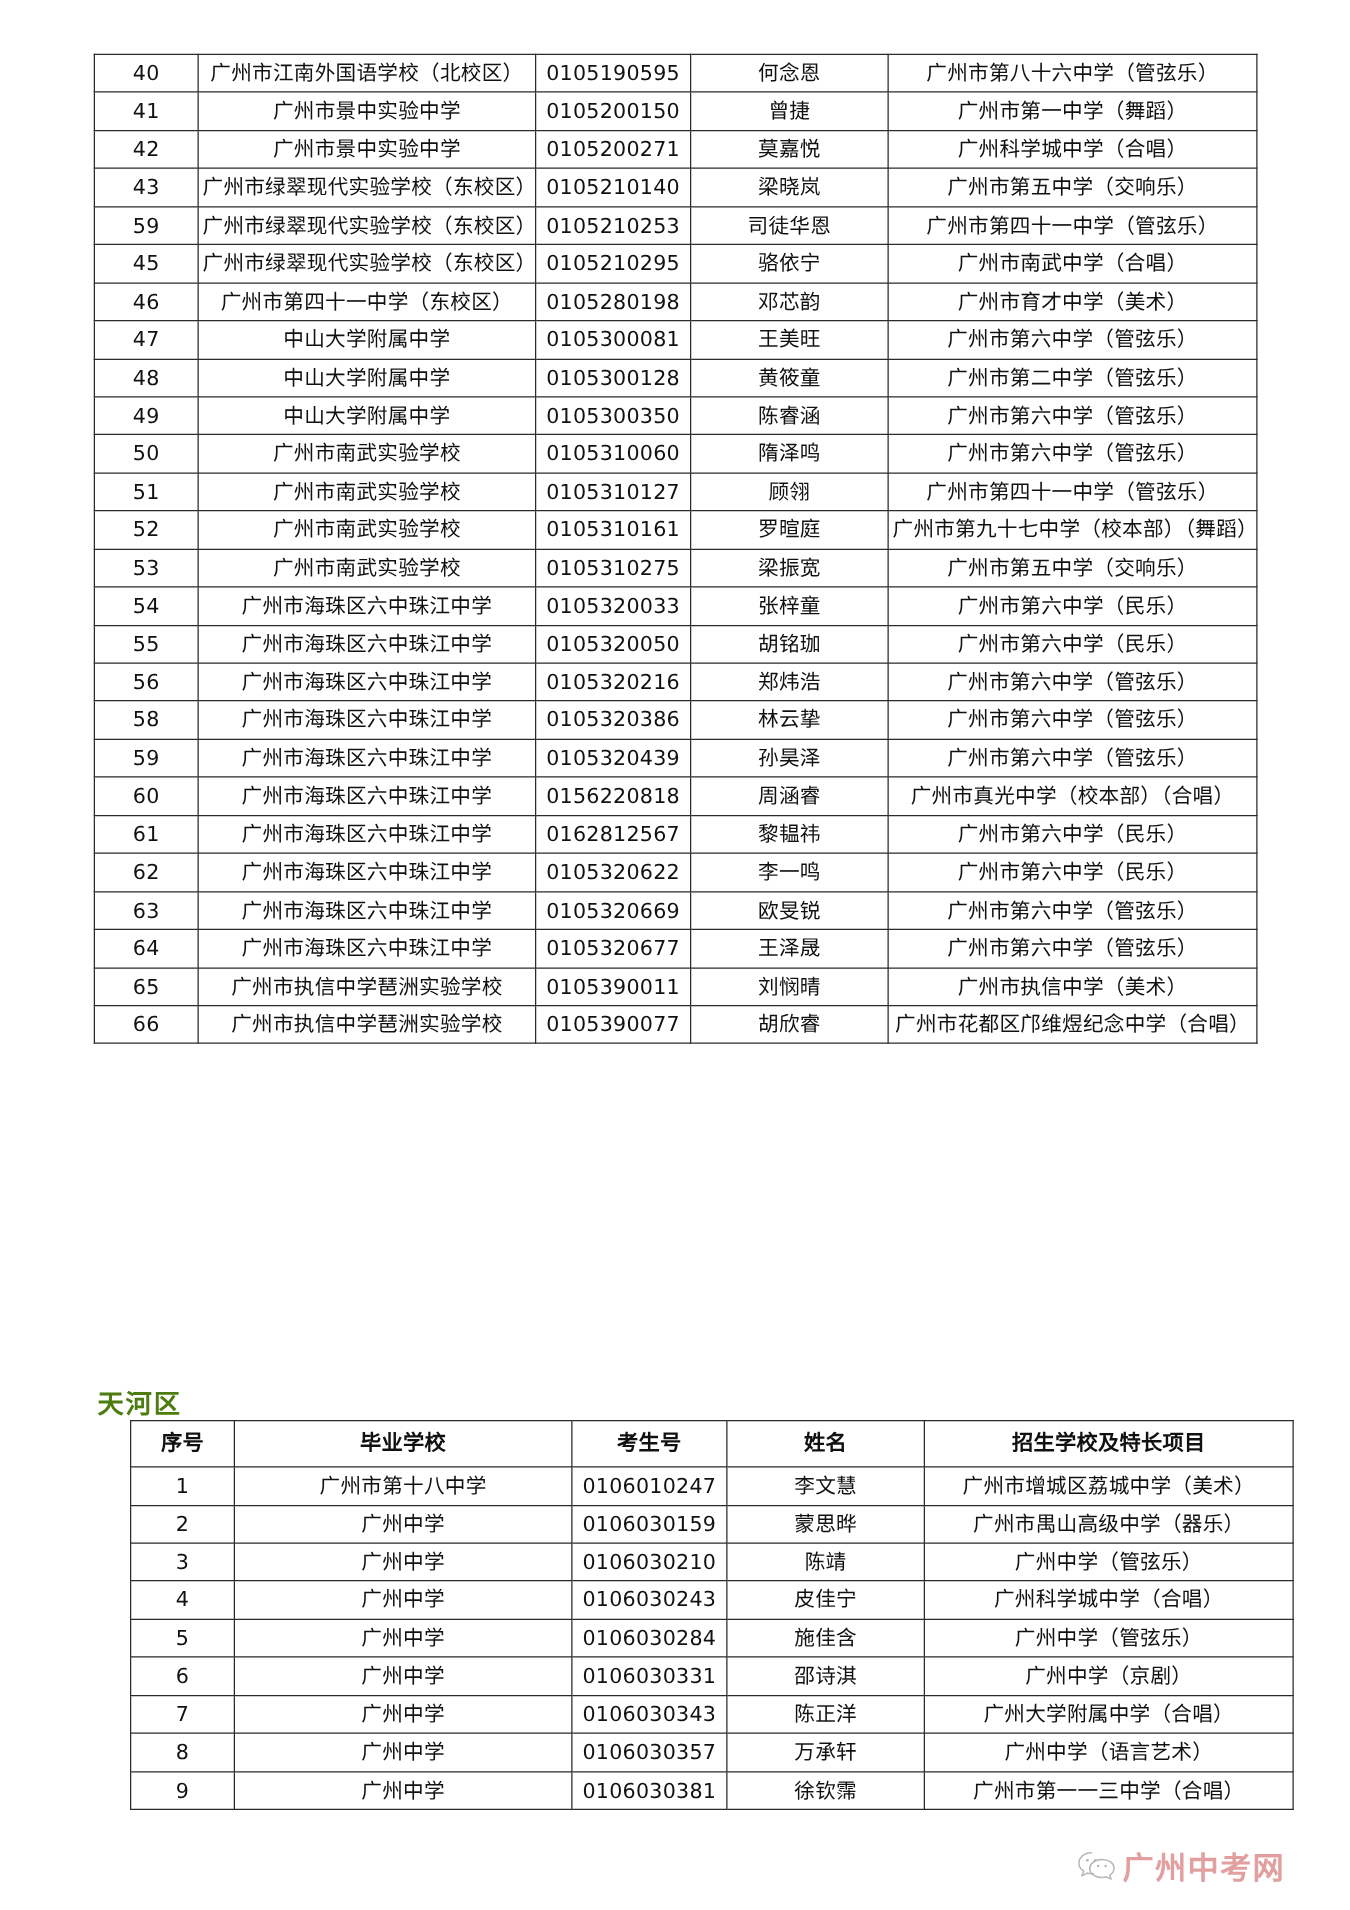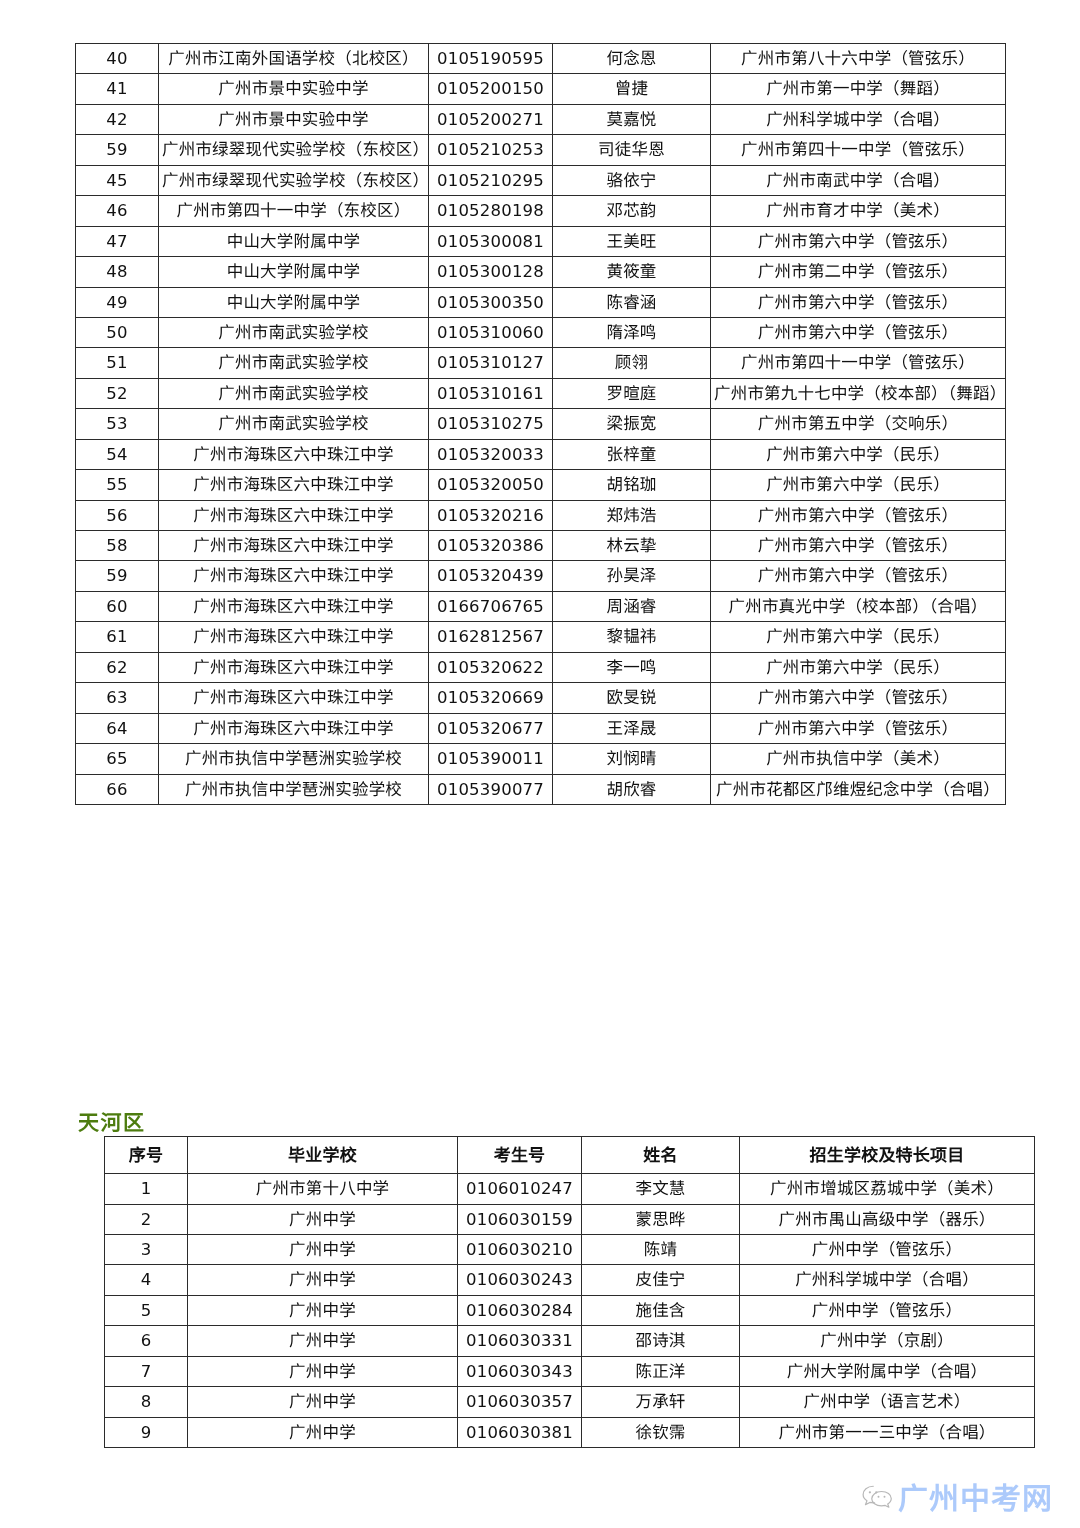--- a/index.html
+++ b/index.html
@@ -90,23 +90,23 @@
     position: absolute;
     left: 862px;
     top: 1474px;
     display: flex;
     align-items: center;
     gap: 6px;
     opacity: 0.42;
     pointer-events: none;
   }
   .watermark .wm-text {
-    font-size: 30px;
+    font-size: 25px;
     font-weight: bold;
-    color: #3b82f6;
+    color: #b91c1c;
     letter-spacing: 1px;
     white-space: nowrap;
   }
   .wechat-icon {
     width: 30px;
     height: 26px;
     flex: none;
   }
 </style>
 </head>
@@ -138,20 +138,27 @@
           <td>广州市第一中学（舞蹈）</td>
         </tr>
         <tr>
           <td>42</td>
           <td>广州市景中实验中学</td>
           <td>0105200271</td>
           <td>莫嘉悦</td>
           <td>广州科学城中学（合唱）</td>
         </tr>
         <tr>
+          <td>43</td>
+          <td>广州市绿翠现代实验学校（东校区）</td>
+          <td>0105210140</td>
+          <td>梁晓岚</td>
+          <td>广州市第五中学（交响乐）</td>
+        </tr>
+        <tr>
           <td>59</td>
           <td>广州市绿翠现代实验学校（东校区）</td>
           <td>0105210253</td>
           <td>司徒华恩</td>
           <td>广州市第四十一中学（管弦乐）</td>
         </tr>
         <tr>
           <td>45</td>
           <td>广州市绿翠现代实验学校（东校区）</td>
           <td>0105210295</td>
@@ -245,21 +252,21 @@
         <tr>
           <td>59</td>
           <td>广州市海珠区六中珠江中学</td>
           <td>0105320439</td>
           <td>孙昊泽</td>
           <td>广州市第六中学（管弦乐）</td>
         </tr>
         <tr>
           <td>60</td>
           <td>广州市海珠区六中珠江中学</td>
-          <td>0166706765</td>
+          <td>0156220818</td>
           <td>周涵睿</td>
           <td>广州市真光中学（校本部）（合唱）</td>
         </tr>
         <tr>
           <td>61</td>
           <td>广州市海珠区六中珠江中学</td>
           <td>0162812567</td>
           <td>黎韫祎</td>
           <td>广州市第六中学（民乐）</td>
         </tr>

